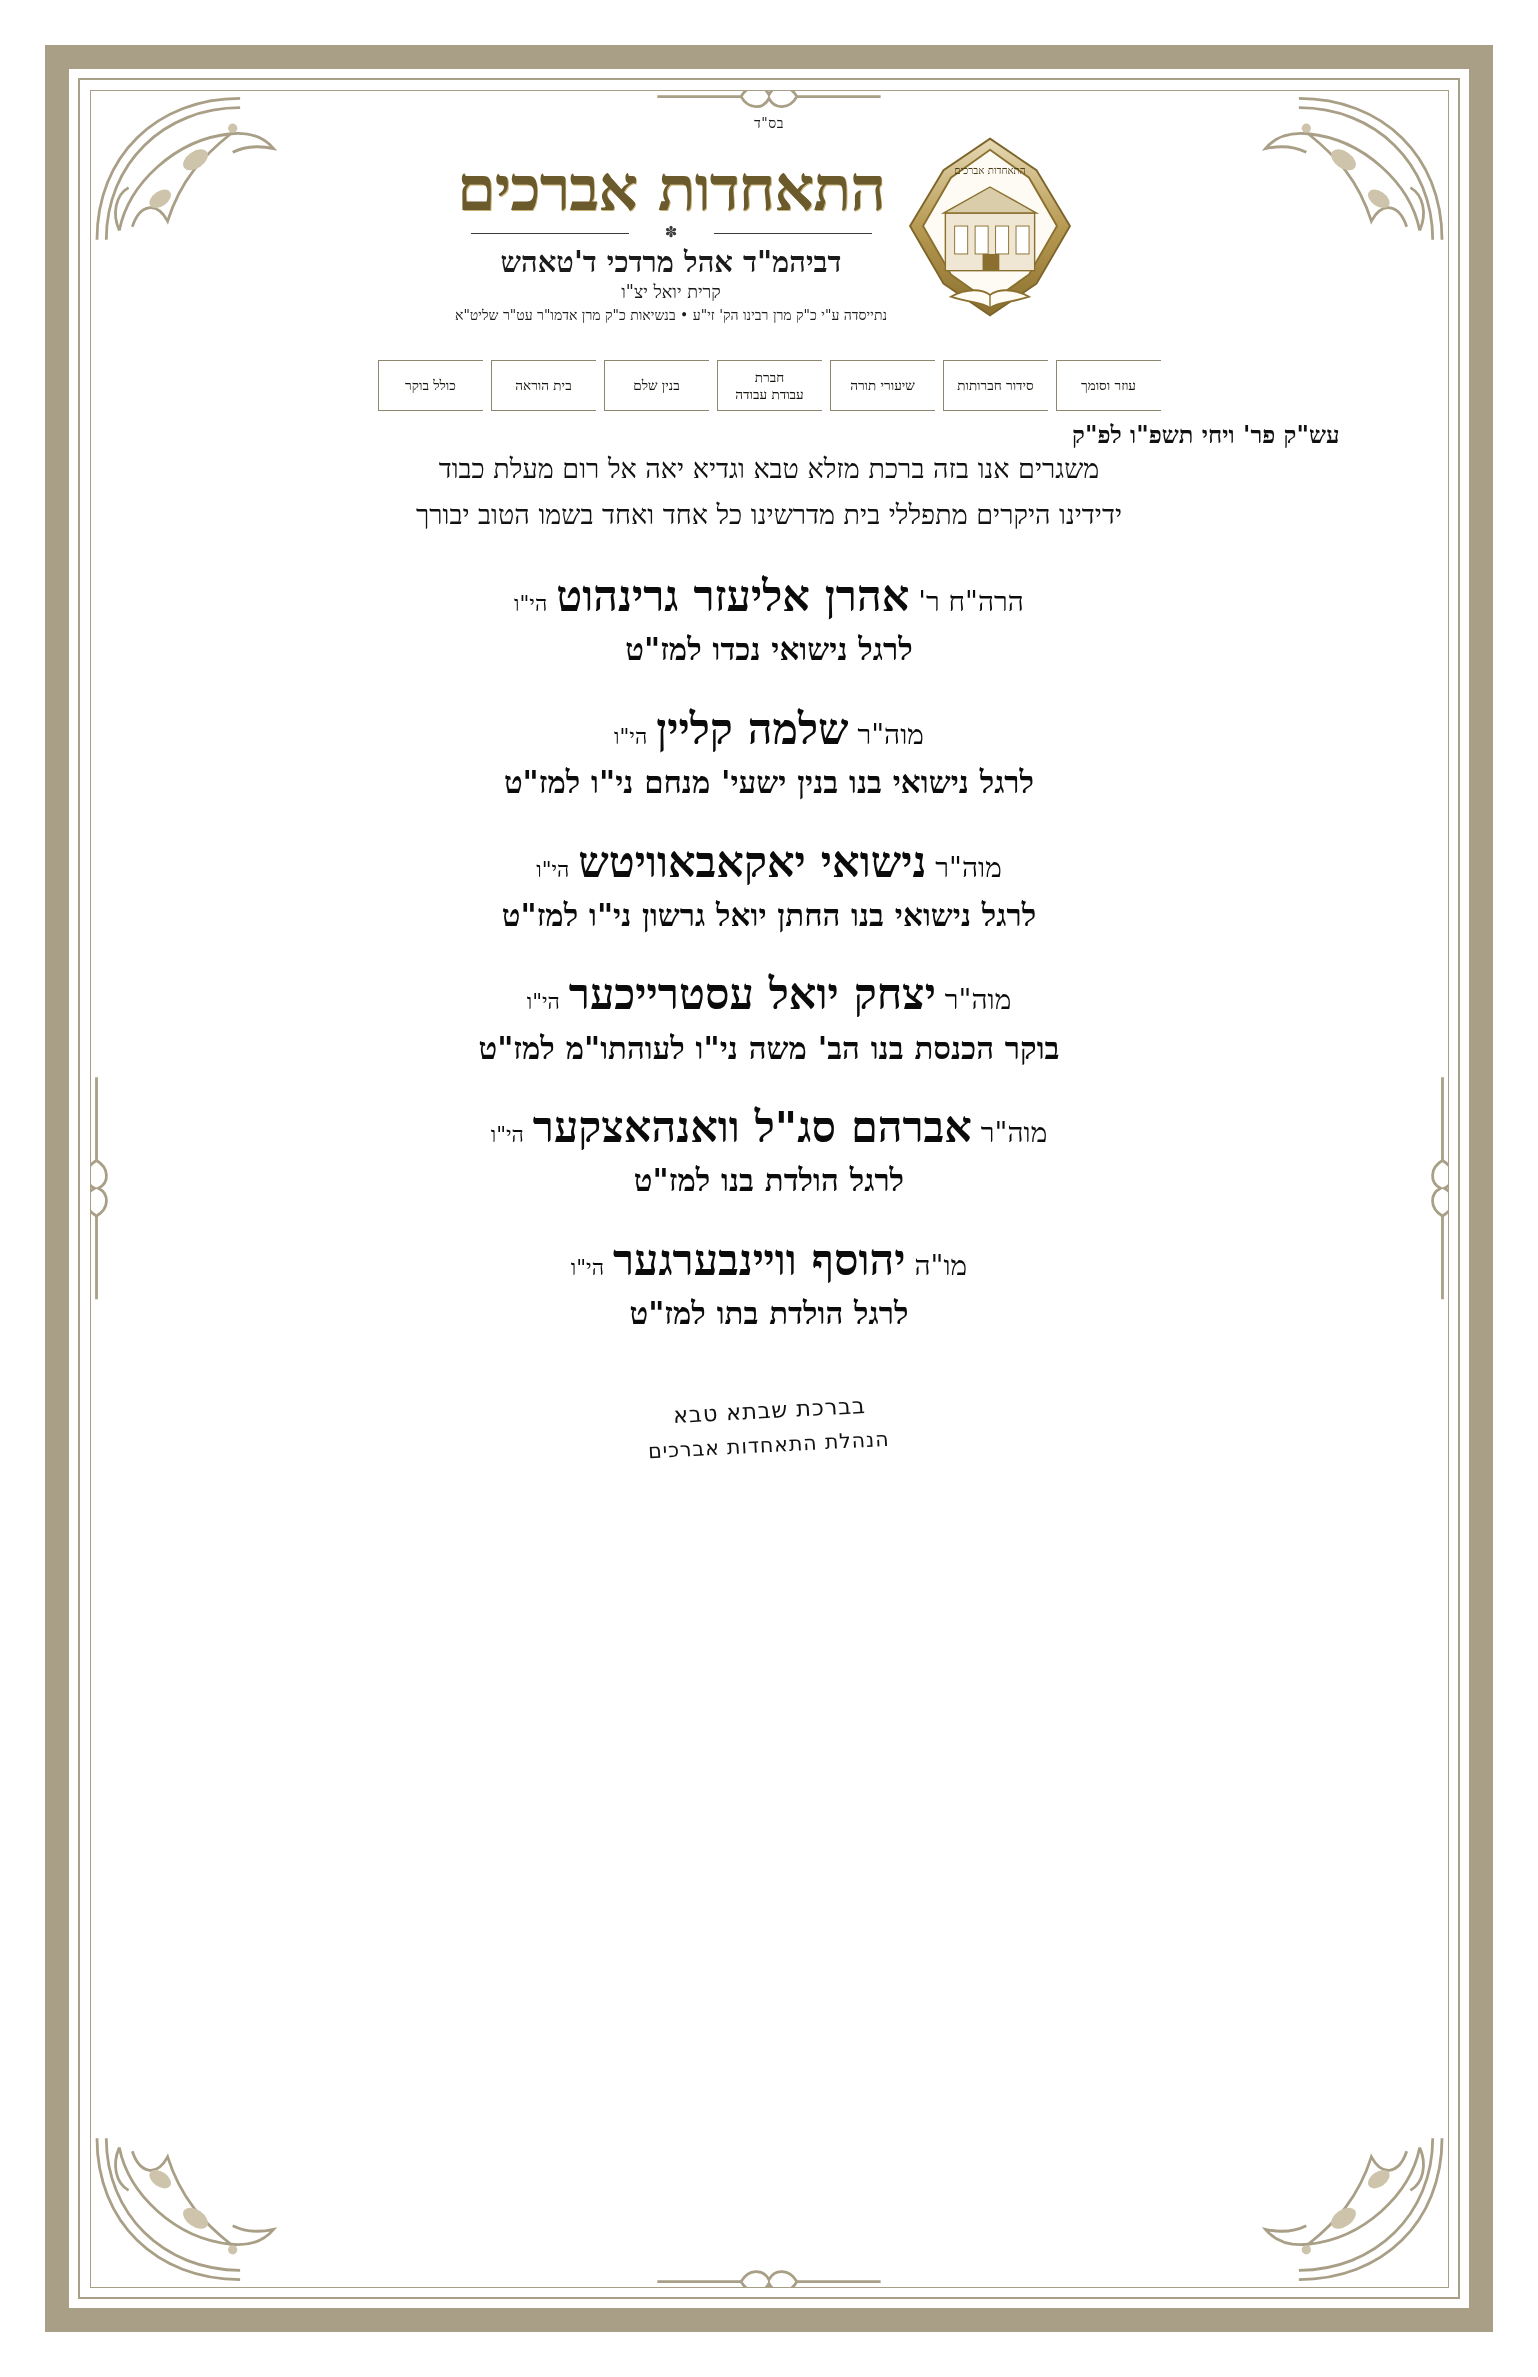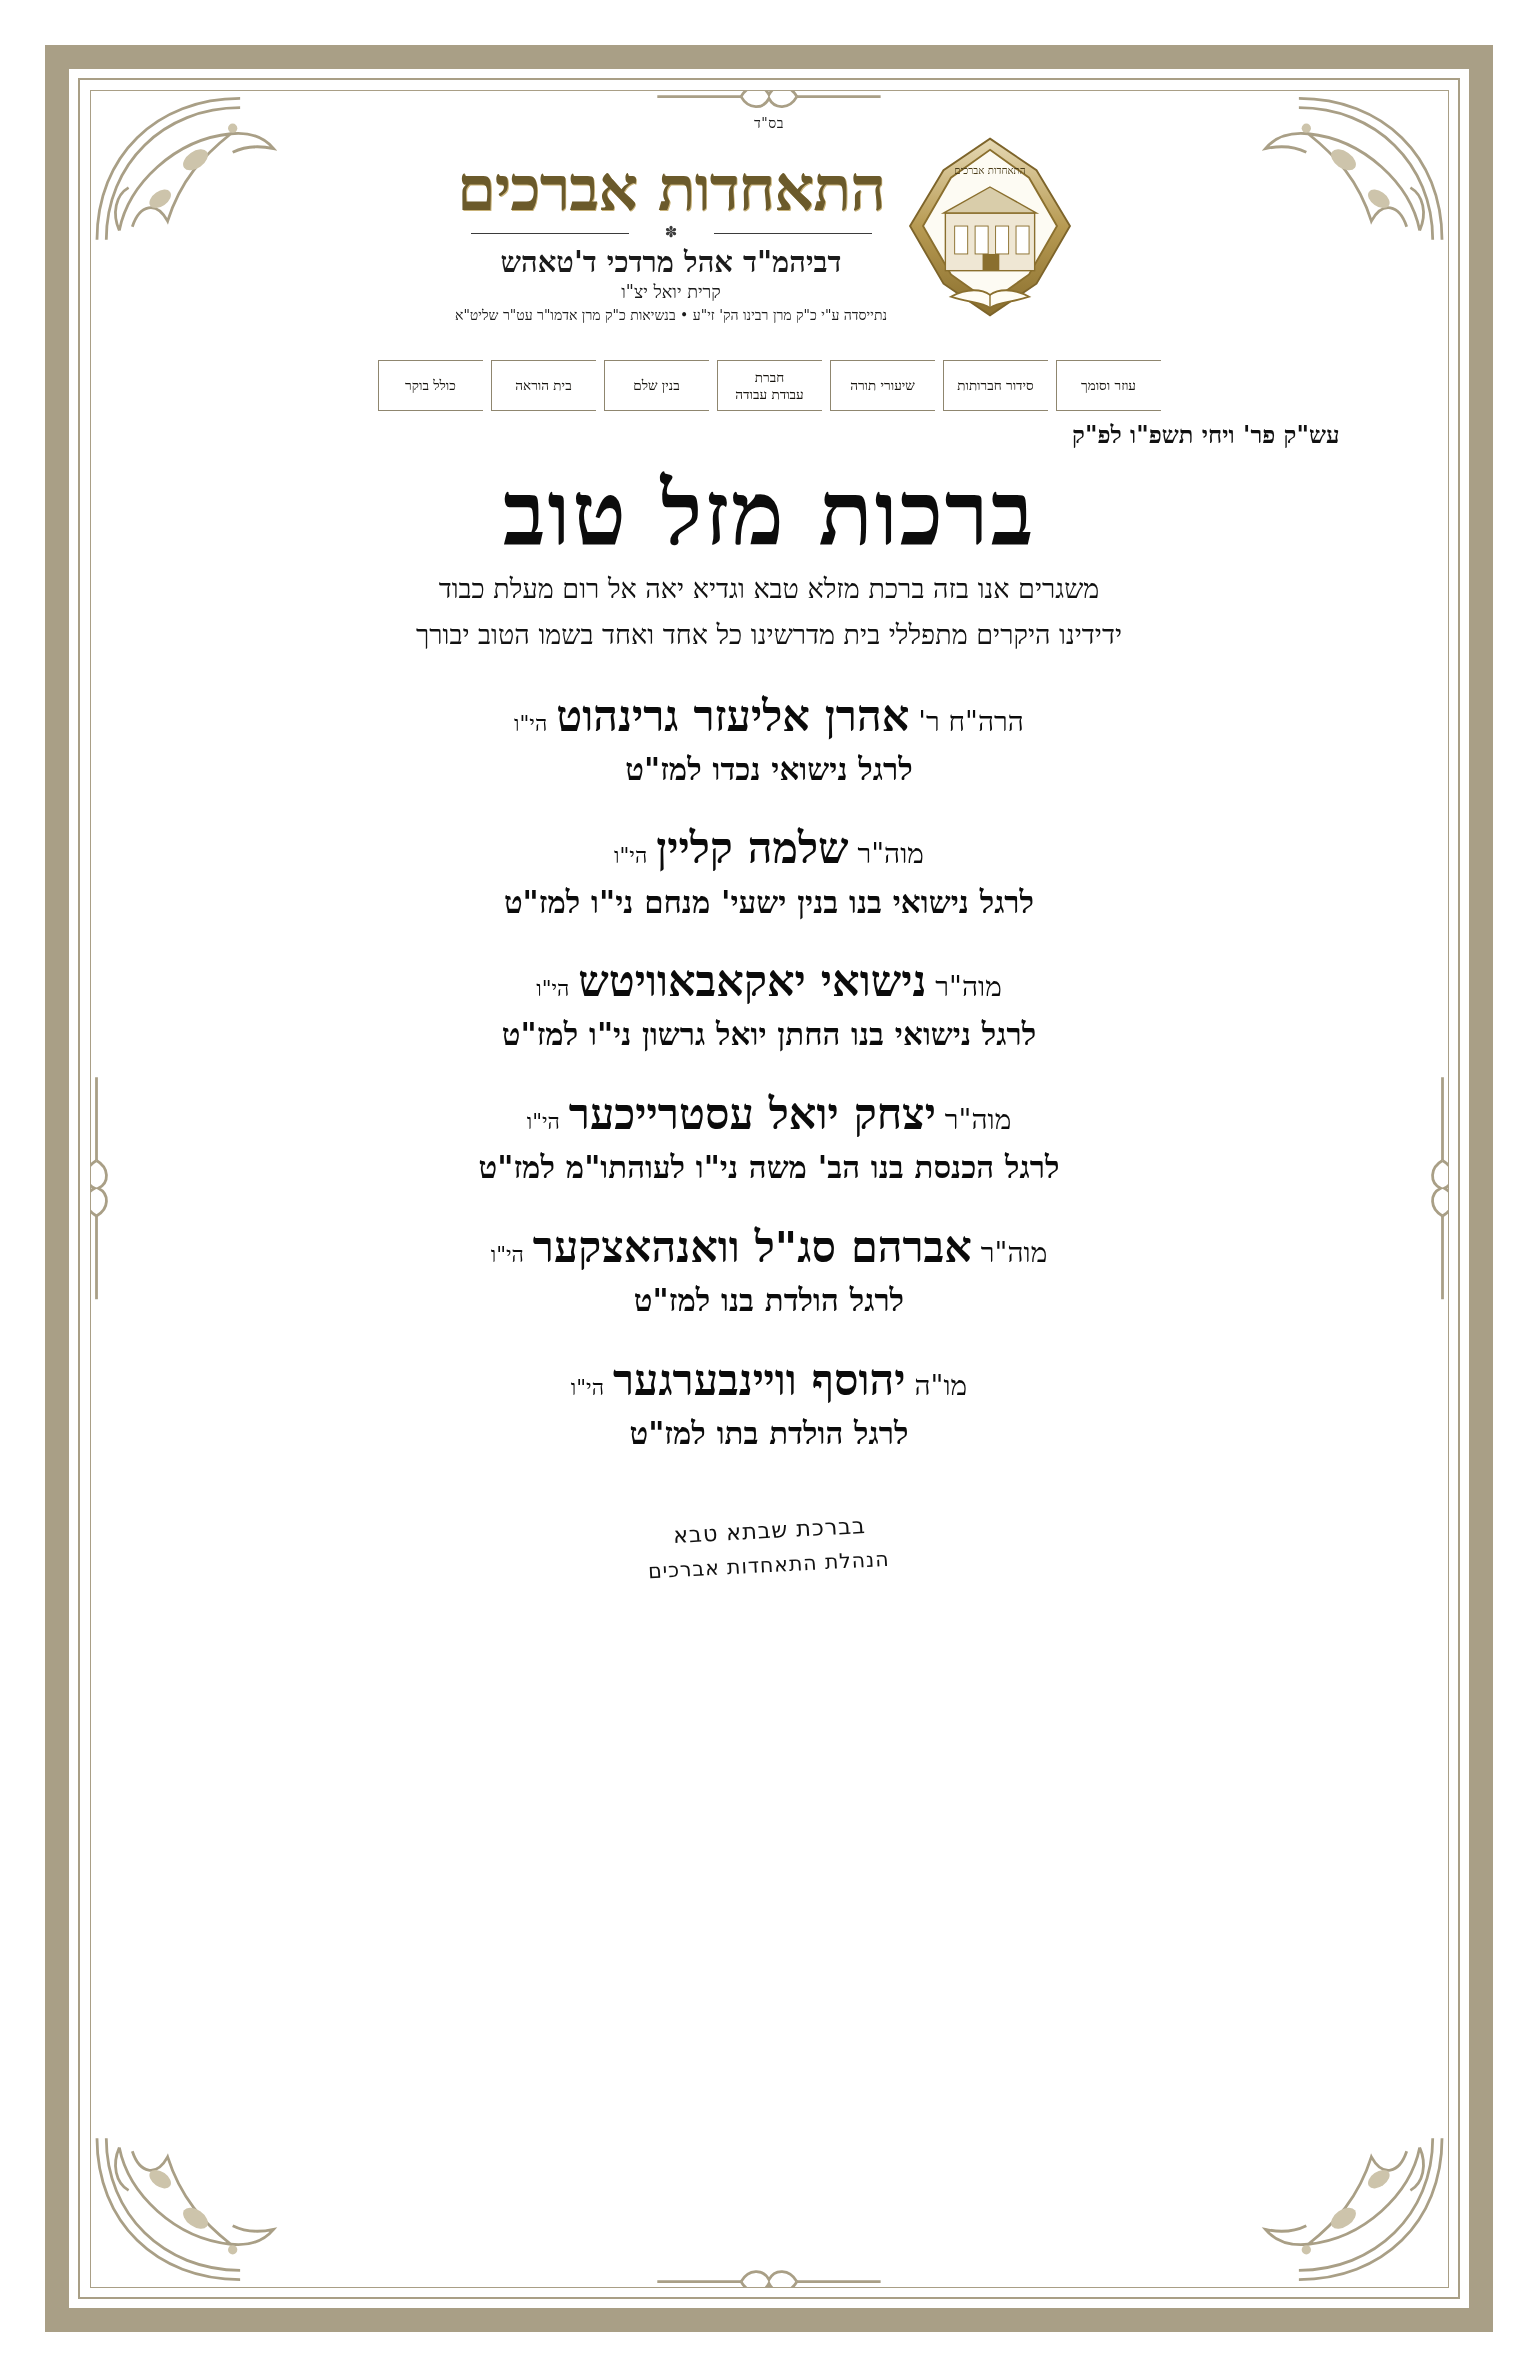--- a/index.html
+++ b/index.html
@@ -417,21 +417,20 @@
           <div class="prog prog-2line">חברת
 עבודת עבודה</div>
           <div class="prog">שיעורי תורה</div>
           <div class="prog">סידור חברותות</div>
           <div class="prog">עוזר וסומך</div>
           <div class="prog ribbon-cap"></div>
         </div>
 
         <div class="date-line">עש"ק פר' ויחי תשפ"ו לפ"ק</div>
 
-        <div class="main-title">ברכות מזל טוב</div>
 
         <div class="lede">משגרים אנו בזה ברכת מזלא טבא וגדיא יאה אל רום מעלת כבוד</div>
         <div class="lede">ידידינו היקרים מתפללי בית מדרשינו כל אחד ואחד בשמו הטוב יבורך</div>
 
         <div class="entry">
           <div class="entry-name">
             <span>הרה"ח ר'</span>
             <span class="big">אהרן אליעזר גרינהוט</span>
             <span class="suffix">הי"ו</span>
           </div>
@@ -455,21 +454,21 @@
           </div>
           <div class="entry-occ">לרגל נישואי בנו החתן יואל גרשון ני"ו למז"ט</div>
         </div>
 
         <div class="entry">
           <div class="entry-name">
             <span>מוה"ר</span>
             <span class="big">יצחק יואל עסטרייכער</span>
             <span class="suffix">הי"ו</span>
           </div>
-          <div class="entry-occ">לרגל הכנסת בנו הב' משה ני"ו לעוהתו"מ למז"ט</div>
+          <div class="entry-occ">בוקר הכנסת בנו הב' משה ני"ו לעוהתו"מ למז"ט</div>
         </div>
 
         <div class="entry">
           <div class="entry-name">
             <span>מוה"ר</span>
             <span class="big">אברהם סג"ל וואנהאצקער</span>
             <span class="suffix">הי"ו</span>
           </div>
           <div class="entry-occ">לרגל הולדת בנו למז"ט</div>
         </div>

